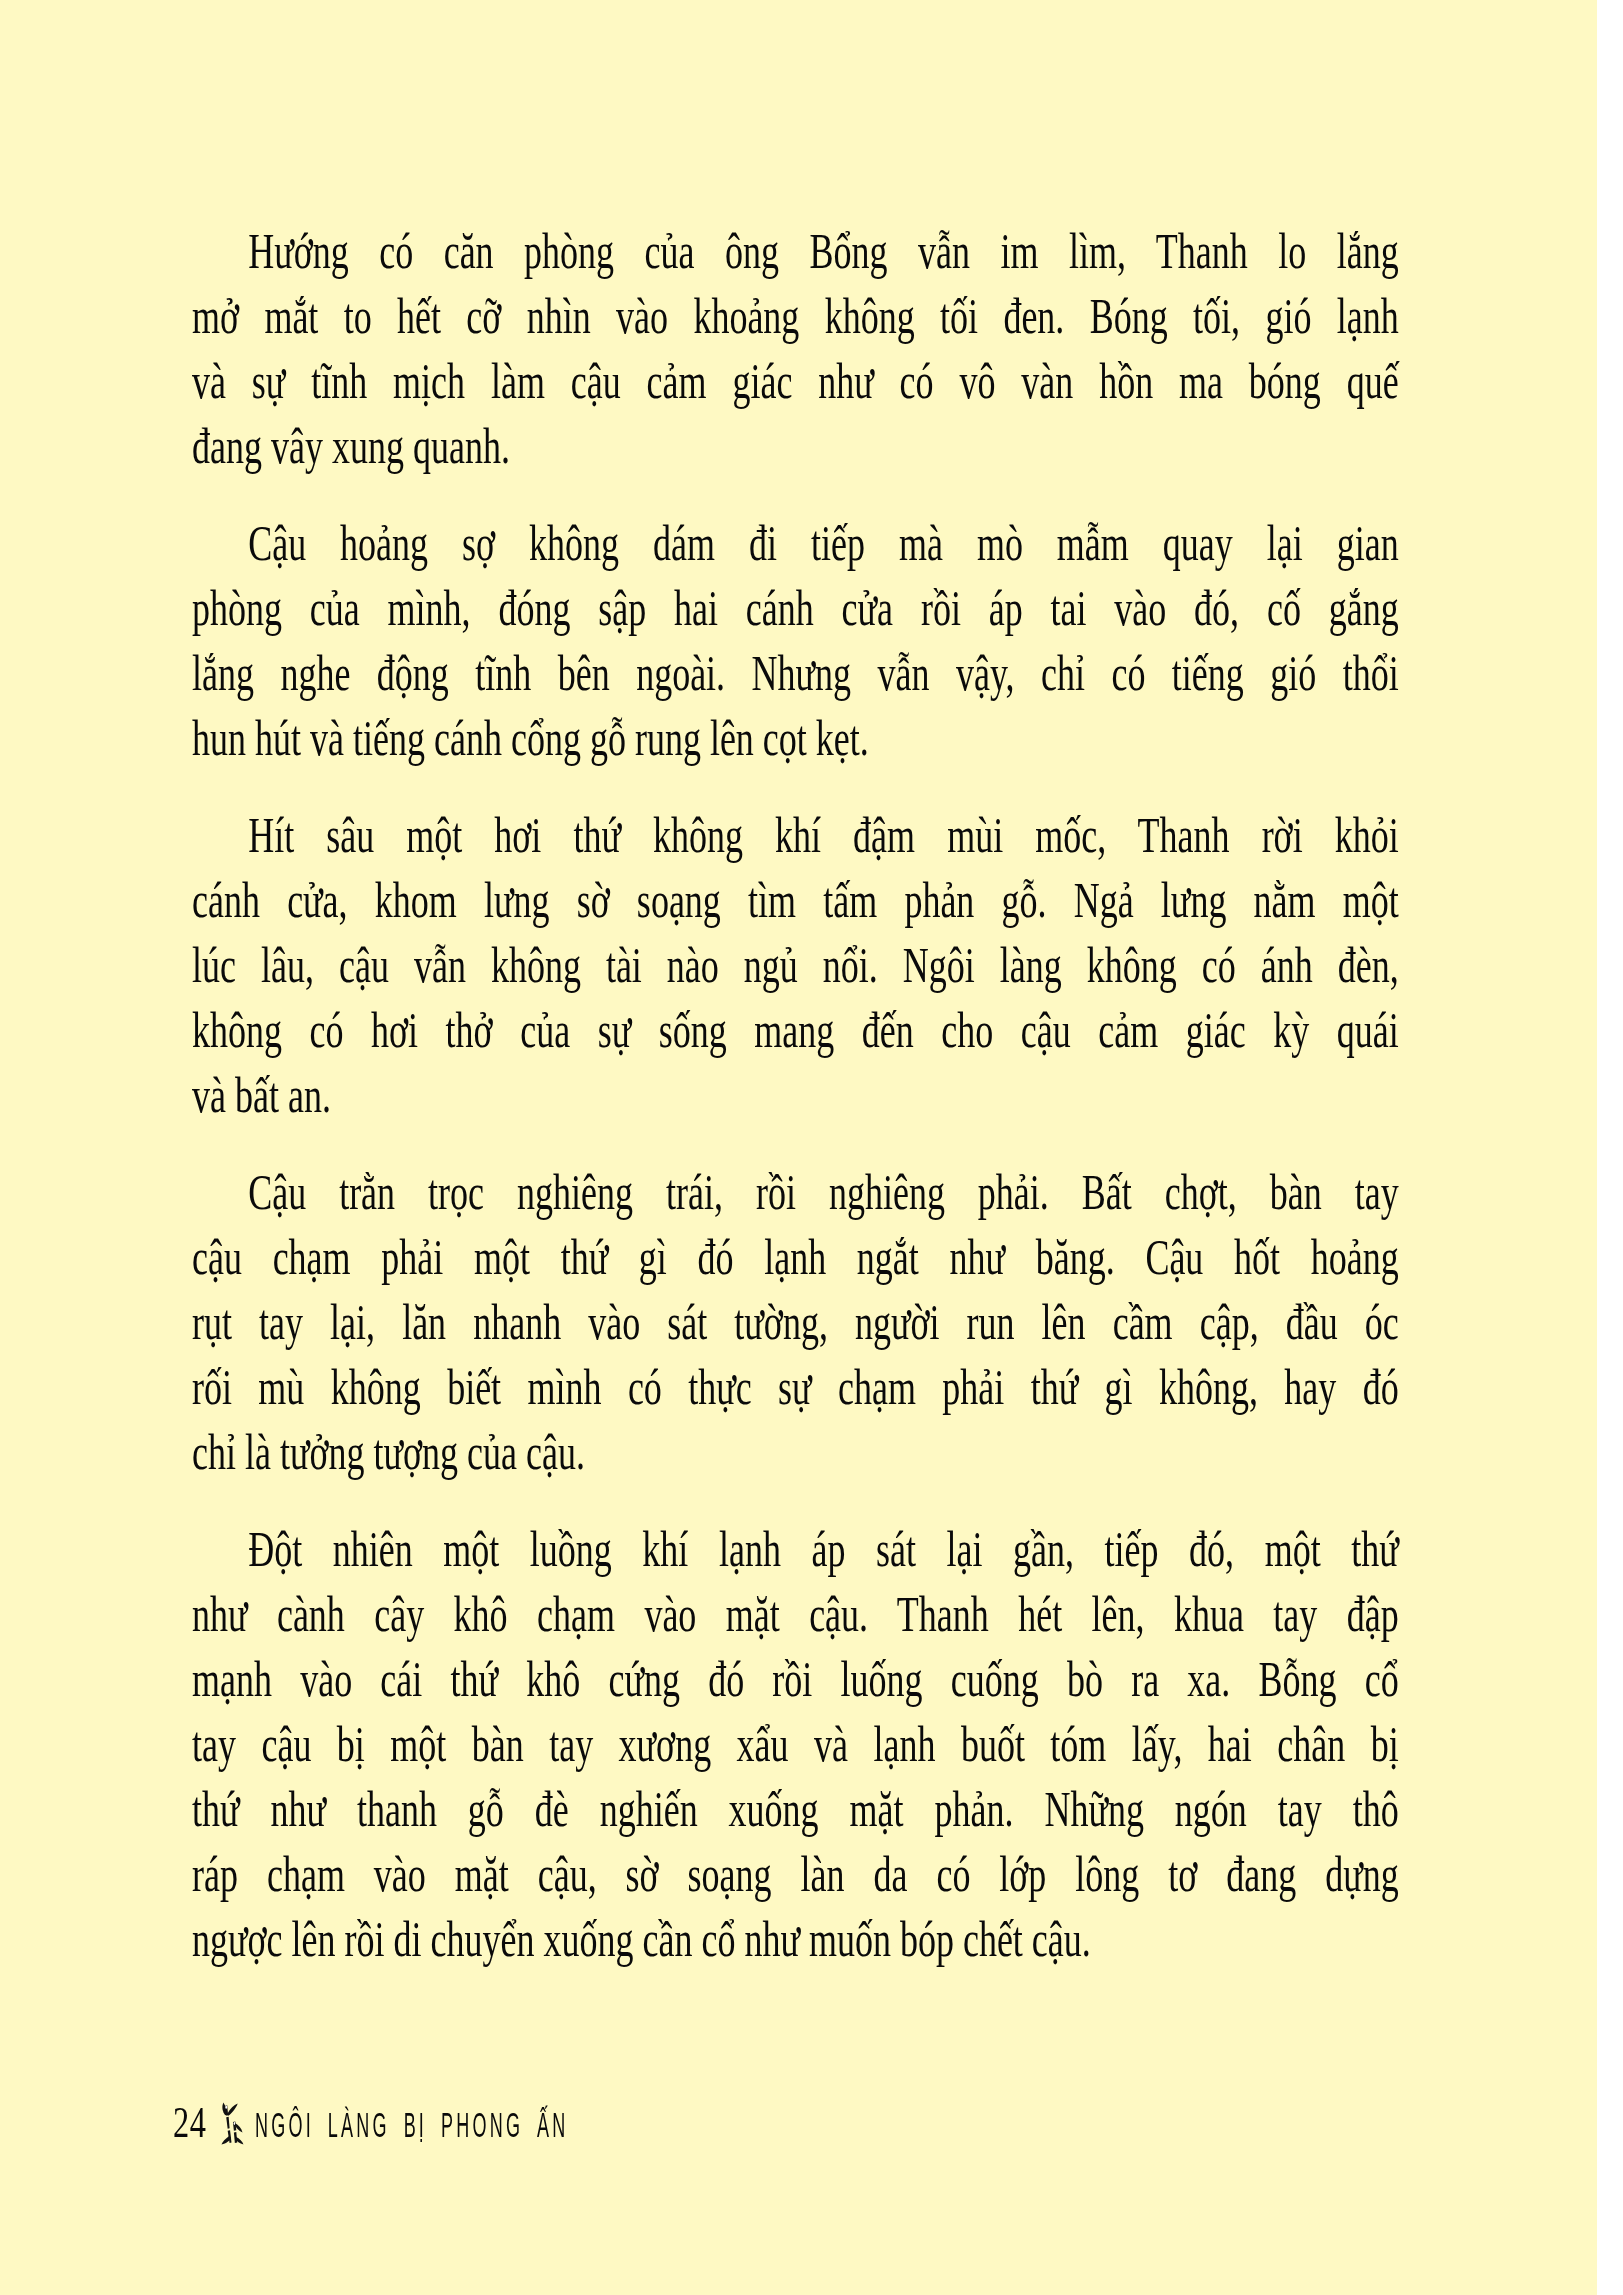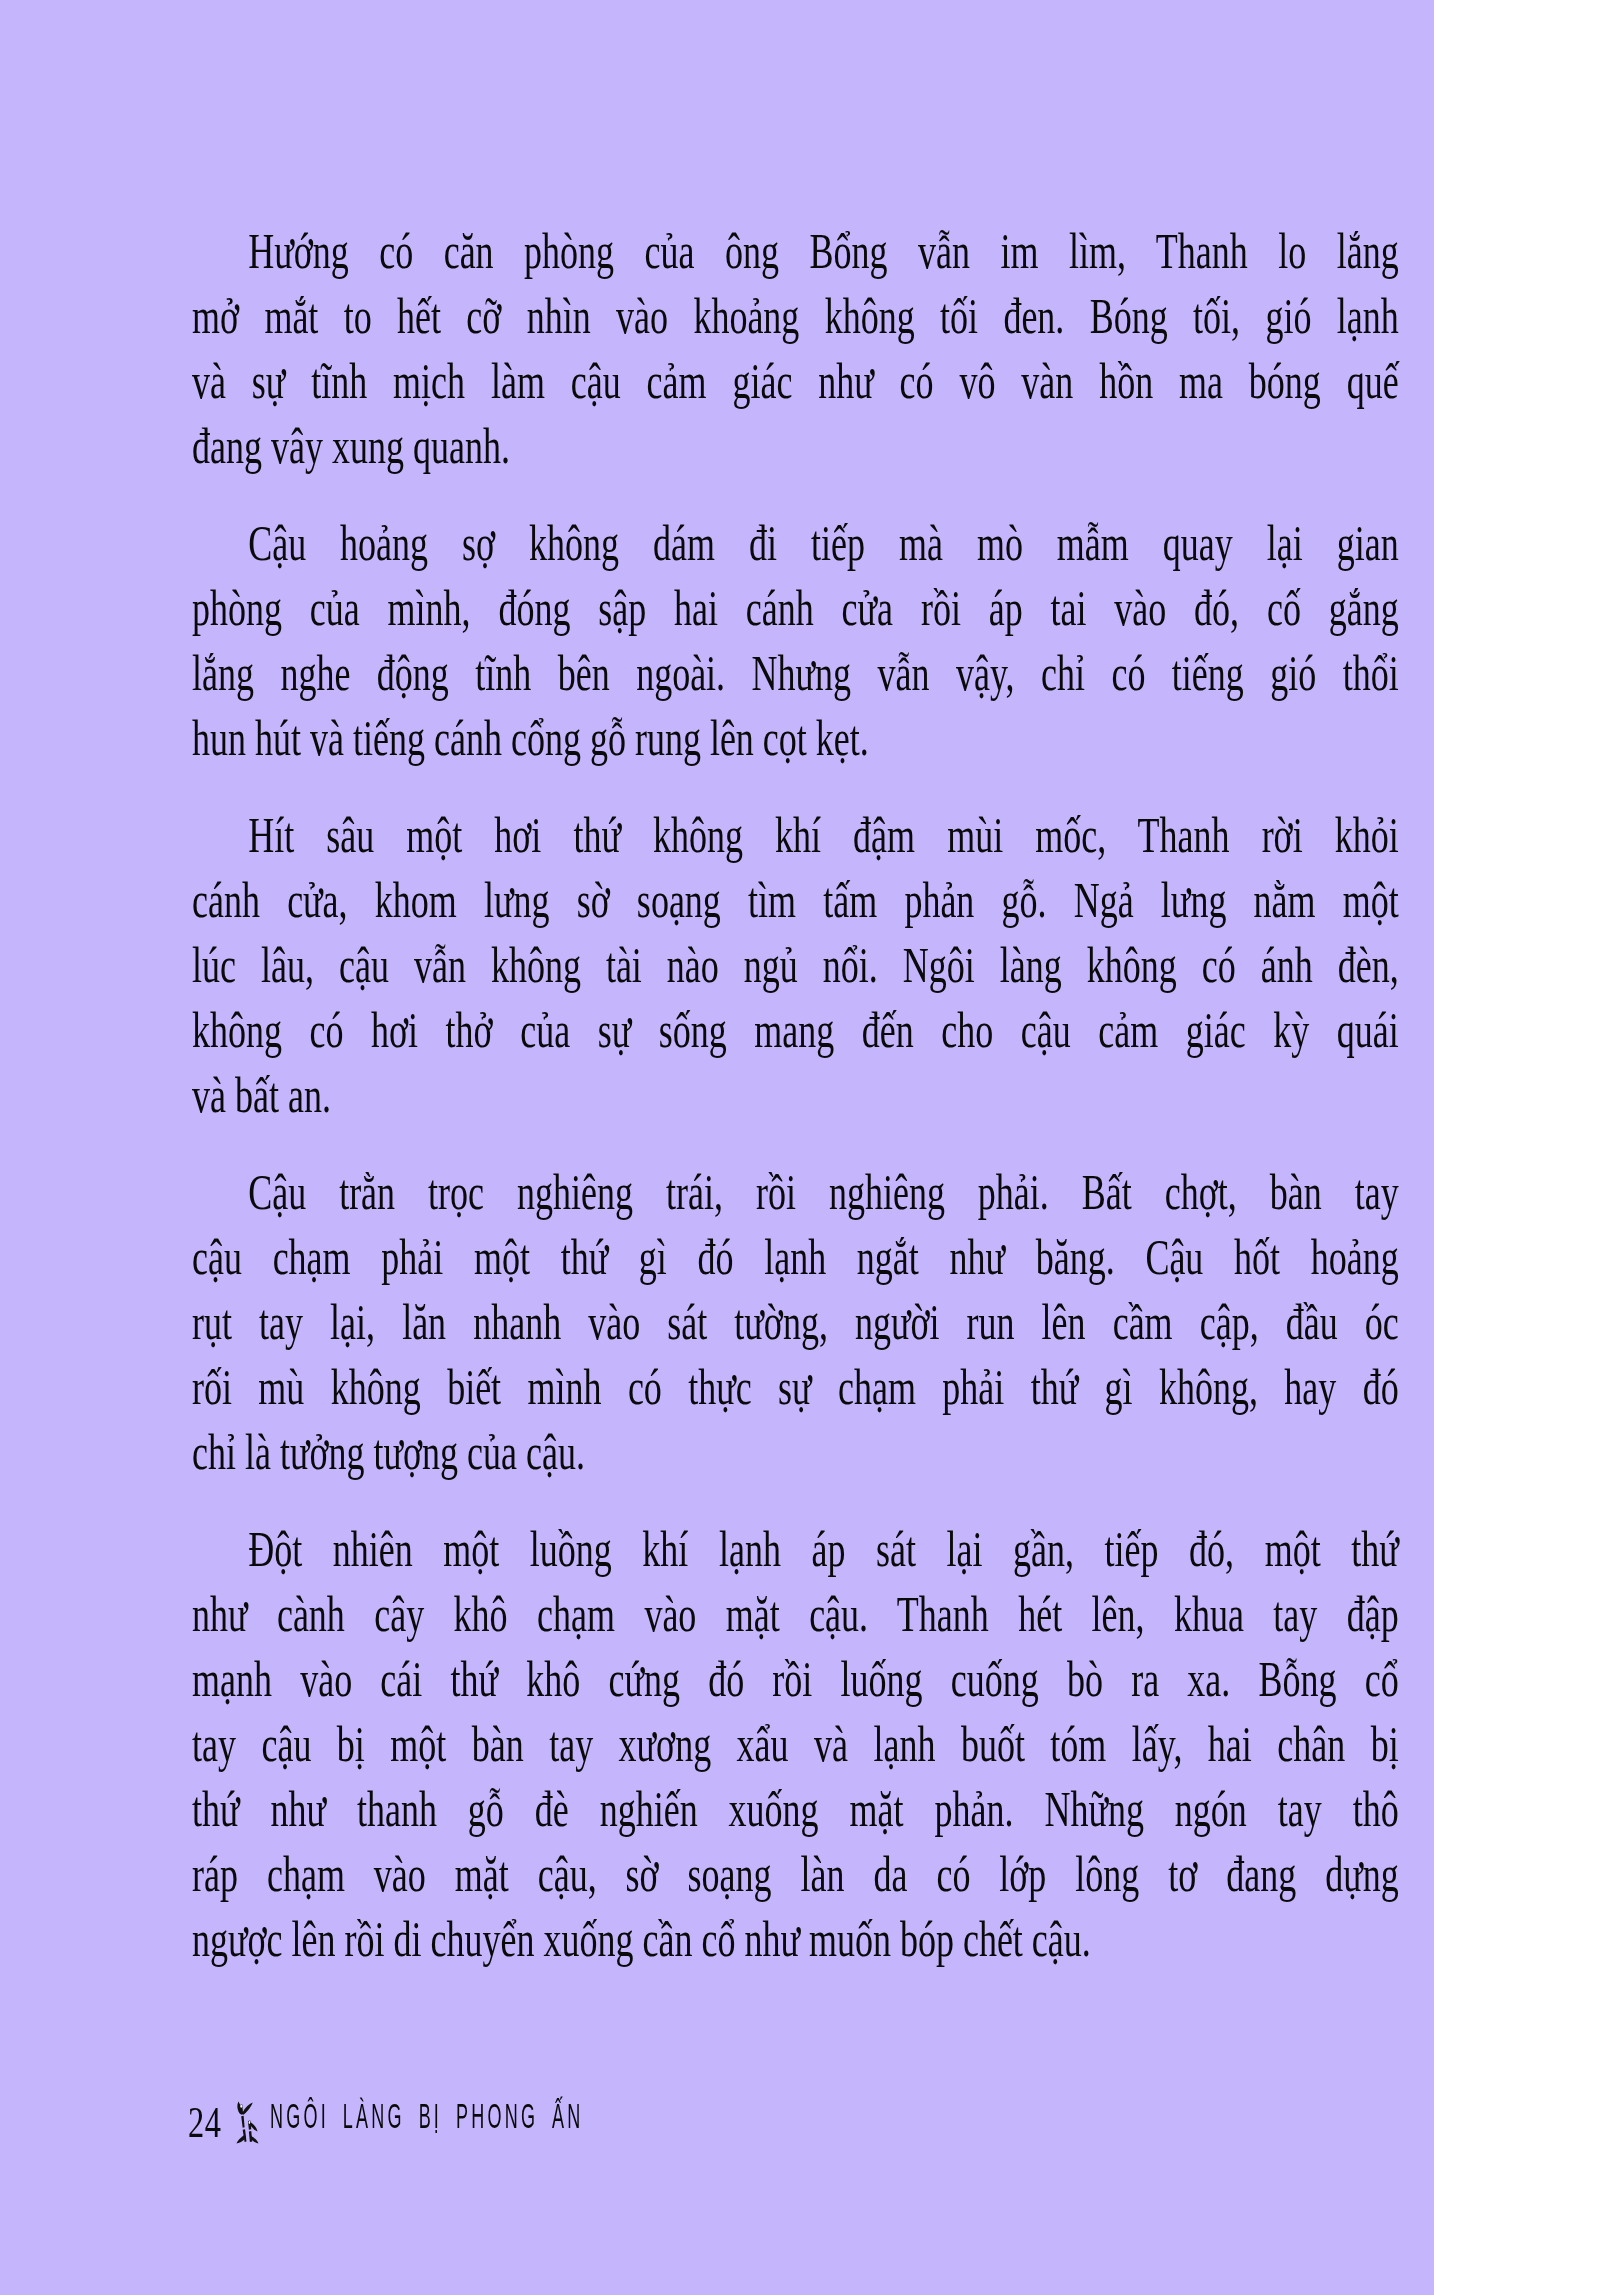--- a/index.html
+++ b/index.html
@@ -3,23 +3,23 @@
 <meta charset="utf-8">
 <title>Book Page</title>
 <style>
   html, body {
     margin: 0;
     padding: 0;
     background: #ffffff;
   }
   .page {
     position: relative;
-    width: 1434px;
+    width: 1597px;
     height: 2295px;
-    background: #c4b5fd;
+    background: #fef9c3;
     overflow: hidden;
     font-family: "Liberation Serif", "DejaVu Serif", serif;
     color: #0a0a0a;
   }
   
   .text-column {
     position: absolute;
     left: 192px;
     top: 219px;
     width: 1676px;
@@ -34,25 +34,25 @@
   .line {
     text-align: justify;
     text-align-last: justify;
     white-space: nowrap;
   }
   .line.first { text-indent: 78px; }
   .line.last  { text-align-last: left; }
 
   .footer {
     position: absolute;
-    left: 188px;
+    left: 173px;
     top: 2100px;
     height: 44px;
     display: flex;
-    align-items: center;
+    align-items: flex-end;
   }
   .page-number {
     display: inline-block;
     font-family: "Liberation Serif", "DejaVu Serif", serif;
     font-size: 45px;
     line-height: 44px;
     transform: scaleX(0.72);
     transform-origin: left bottom;
     margin-right: -3.8px;
     letter-spacing: 0.9px;

